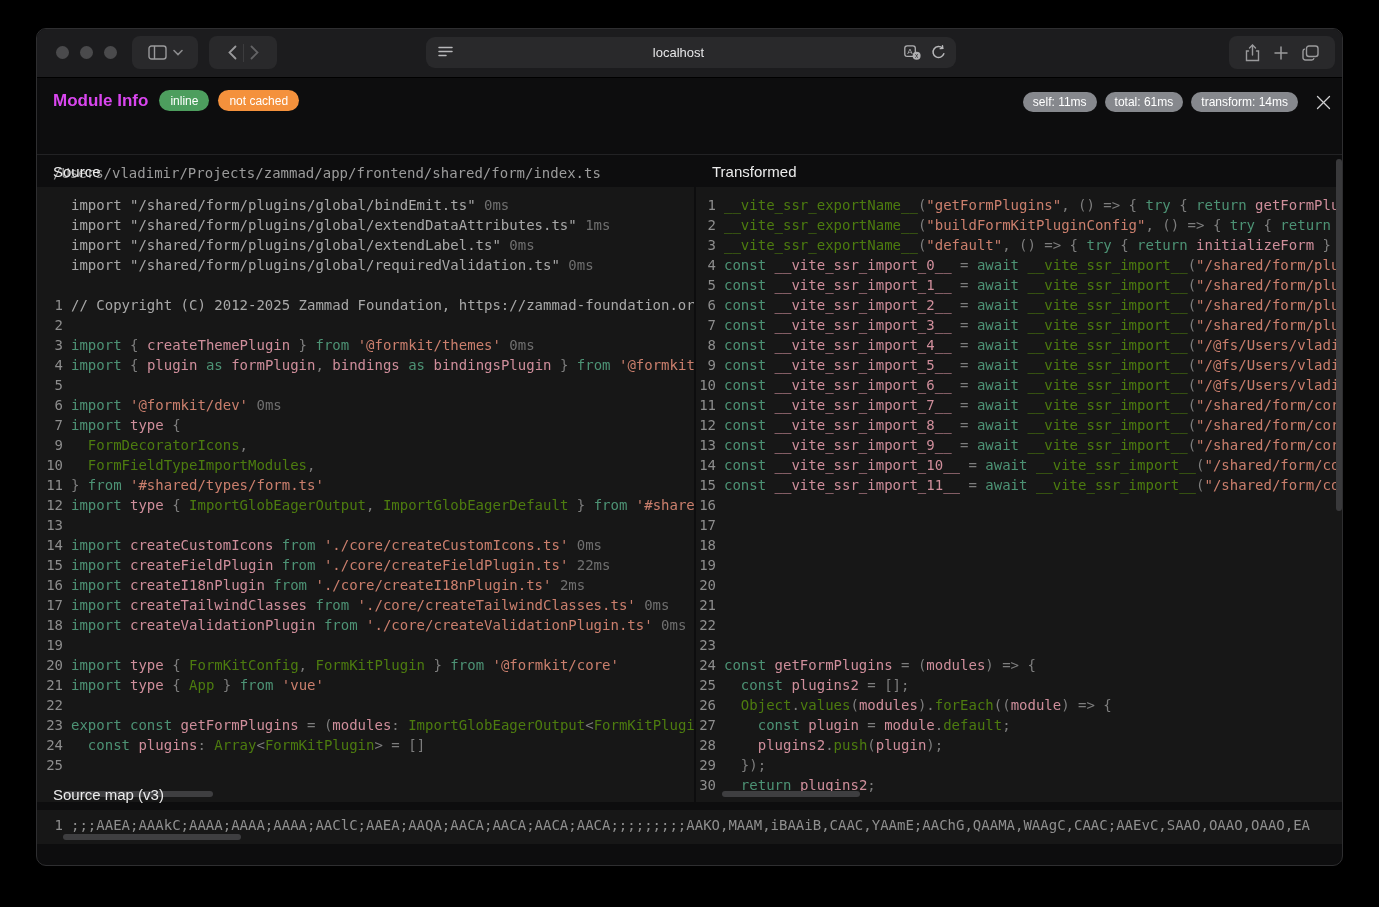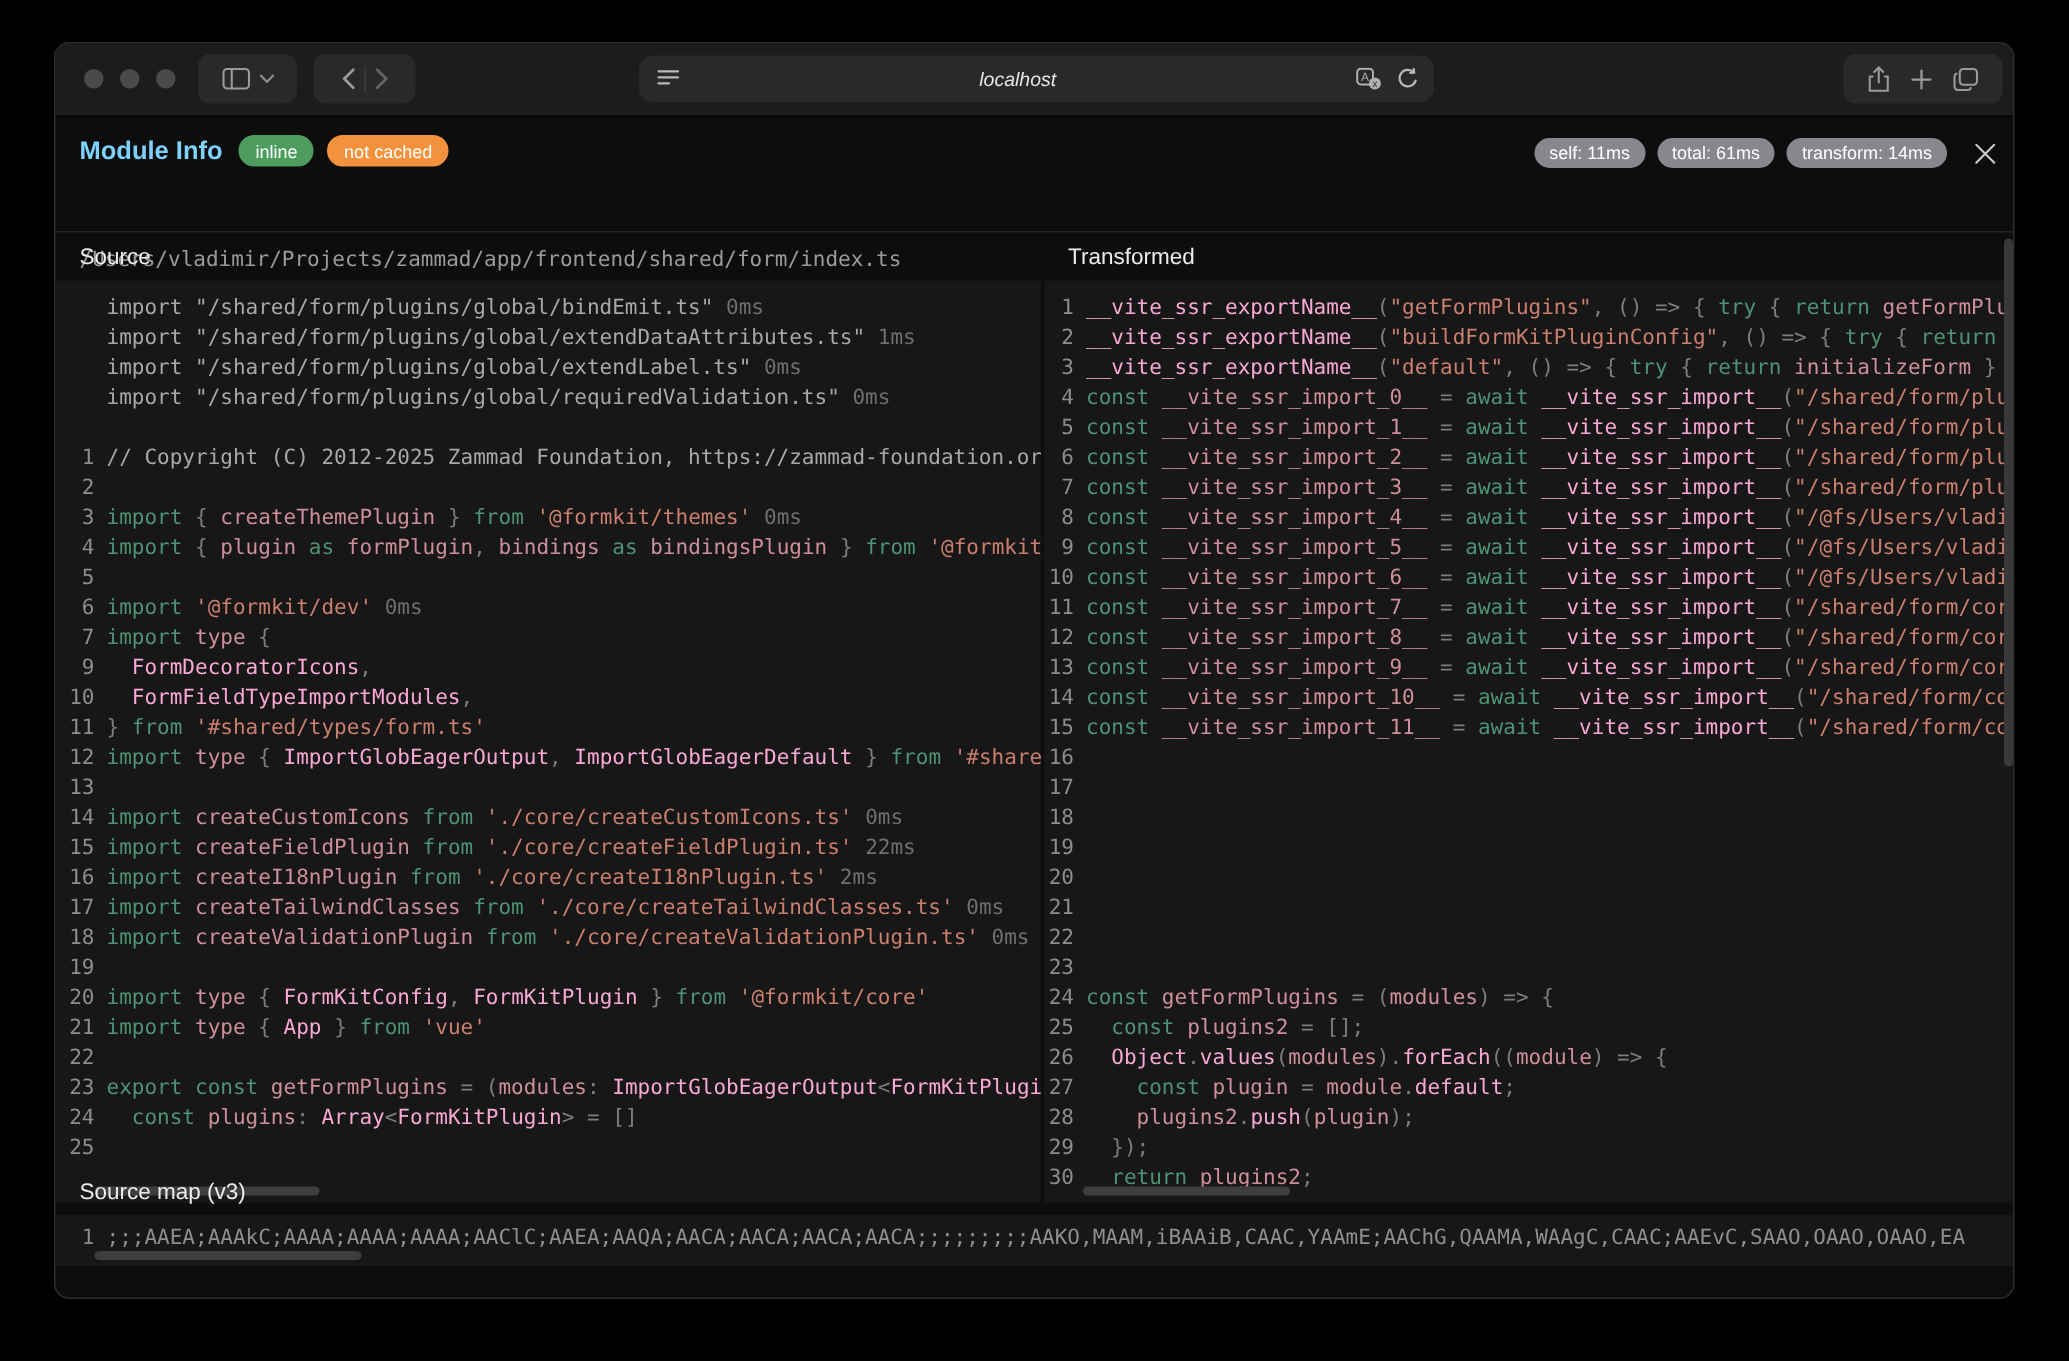--- a/index.html
+++ b/index.html
@@ -12,28 +12,28 @@
   .traffic{position:absolute;left:19px;top:17px;display:flex;gap:11px;}
   .light{width:13px;height:13px;border-radius:50%;background:#4a4a4c;}
   .tb-group{position:absolute;top:7px;height:33px;background:#29292b;border-radius:8px;
             display:flex;align-items:center;justify-content:center;}
   .tb-sidebar{left:95px;width:66px;gap:6px;}
   .tb-nav{left:172px;width:68px;}
   .tb-nav .divider{width:1px;height:18px;background:#3c3c3e;margin:0 6px;}
   .tb-right{left:1192px;width:106px;gap:14px;}
   .urlbar{position:absolute;left:389px;top:8px;width:530px;height:31px;background:#29292b;
           border-radius:9px;display:flex;align-items:center;}
-  .urlbar .url-text{flex:1;text-align:center;color:#e6e6e8;font-size:13px;font-style:italic;}
+  .urlbar .url-text{flex:1;text-align:center;color:#e6e6e8;font-size:13px;}
   .urlbar .left-ic{margin-left:12px;}
   .urlbar .right-ics{margin-right:10px;display:flex;gap:10px;align-items:center;}
   .icon-btn{display:flex;align-items:center;justify-content:center;cursor:default;}
   
   .mi-header{position:absolute;left:0;top:48px;width:100%;height:77px;}
   .mi-titlerow{position:absolute;left:16px;top:13px;display:flex;align-items:center;gap:9px;}
-  .mi-title{color:#7dd3fc;font-size:17px;font-weight:bold;margin-right:2px;}
+  .mi-title{color:#d946ef;font-size:17px;font-weight:bold;margin-right:2px;}
   .badge{height:21px;border-radius:11px;display:flex;align-items:center;padding:0 11px;
          color:#fff;font-size:12px;font-weight:normal;}
   .badge-inline{background:#4d9e5e;}
   .badge-notcached{background:#f4913c;}
   .mi-right{position:absolute;right:11px;top:15px;display:flex;align-items:center;gap:8px;}
   .pill{height:20px;border-radius:10px;background:#86888d;color:#fff;font-size:12px;
         font-weight:normal;display:flex;align-items:center;padding:0 10px;}
   .close-x{margin-left:10px;}
   .mi-path{position:absolute;left:16px;top:88px;color:#9b9b9b;font-size:14px;
            font-family:"DejaVu Sans Mono",monospace;}
@@ -44,21 +44,21 @@
   .pane-src{width:659px;border-right:2px solid #0d0d0e;box-sizing:border-box;}
   .pane-tr{flex:1;}
   .pane-title{height:32px;color:#ececec;font-size:15px;font-weight:normal;
               padding:8px 0 0 16px;box-sizing:border-box;}
   .code-area{position:absolute;left:0;top:32px;right:0;bottom:0;background:#171717;
              overflow:hidden;padding-top:8px;
              font-family:"DejaVu Sans Mono",monospace;font-size:14px;}
   .code-line{height:20px;line-height:20px;white-space:pre;overflow:hidden;}
   .ln{display:inline-block;width:26px;padding-right:8px;text-align:right;color:#8d8d8d;}
   .pane-tr .ln{width:20px;}
-  .tk-k{color:#4d9375}.tk-v{color:#cf8e9b}.tk-s{color:#cb7f6d}.tk-y{color:#f9a8d4}
+  .tk-k{color:#4d9375}.tk-v{color:#cf8e9b}.tk-s{color:#cb7f6d}.tk-y{color:#4d7c0f}
   .tk-p{color:#7d7d7d}.tk-c{color:#a8a8a8}.tk-t{color:#6f6f6f}.tk-m{color:#8f8f8f}
   .hscroll{position:absolute;height:6px;border-radius:3px;background:#3e3e40;bottom:5px;}
   .hs-src{left:26px;width:150px;}
   .hs-tr{left:26px;width:138px;}
   .vscroll{position:absolute;right:2px;top:4px;width:6px;height:352px;border-radius:3px;
            background:#39393b;}
   
   .srcmap{position:absolute;left:0;top:749px;width:1307px;height:66px;}
   .srcmap .pane-title{padding-top:8px;}
   .map-area{position:absolute;left:0;top:32px;right:0;bottom:0;background:#171717;

